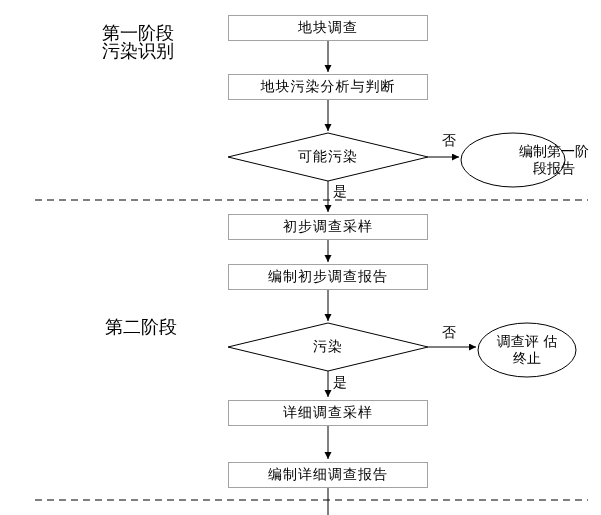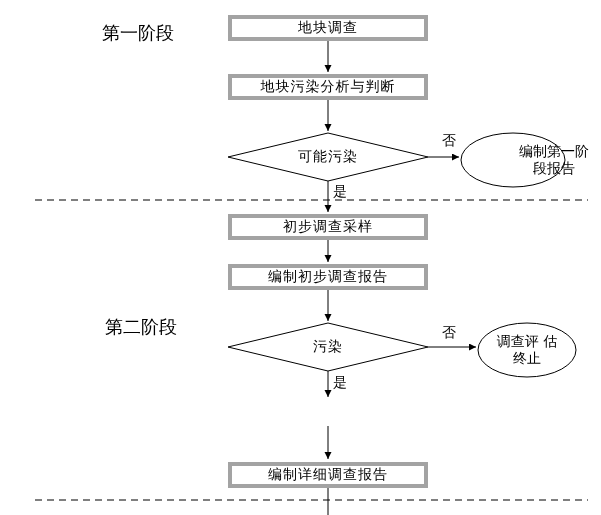--- a/index.html
+++ b/index.html
@@ -15,21 +15,21 @@
   .connector-layer {
     position: absolute;
     left: 0; top: 0;
     width: 601px; height: 515px;
     pointer-events: none;
   }
   .flow-box {
     position: absolute;
     width: 200px;
     height: 26px;
-    border: 4px solid #a3a3a3;
+    border: 1px solid #a3a3a3;
     background: #ffffff;
     display: flex;
     align-items: center;
     justify-content: center;
     font-size: 14px;
     color: #000000;
     letter-spacing: 1px;
     z-index: 2;
   }
   .diamond-label {
@@ -96,29 +96,31 @@
 
     <polygon points="228,157 328,133 428,157 328,181" fill="#ffffff" stroke="#000000" stroke-width="1"></polygon>
     <polygon points="228,347 328,323 428,347 328,371" fill="#ffffff" stroke="#000000" stroke-width="1"></polygon>
 
     <ellipse cx="513" cy="160" rx="52" ry="27" fill="#ffffff" stroke="#000000" stroke-width="1"></ellipse>
     <ellipse cx="527" cy="350" rx="49" ry="27" fill="#ffffff" stroke="#000000" stroke-width="1"></ellipse>
   </svg>
 
   <div class="stage-label" style="left:76px; top:24px; width:124px;">
     <div>第一阶段</div>
+    <div>污染识别</div>
   </div>
   <div class="stage-label" style="left:68px; top:318px; width:146px;">
     <div>第二阶段</div>
   </div>
 
   <div class="flow-box" style="left:228px; top:15px;">地块调查</div>
   <div class="flow-box" style="left:228px; top:74px;">地块污染分析与判断</div>
   <div class="flow-box" style="left:228px; top:214px;">初步调查采样</div>
   <div class="flow-box" style="left:228px; top:264px;">编制初步调查报告</div>
+  <div class="flow-box" style="left:228px; top:400px;">详细调查采样</div>
   <div class="flow-box" style="left:228px; top:462px;">编制详细调查报告</div>
 
   <div class="diamond-label" style="left:258px; top:148px; width:140px;">可能污染</div>
   <div class="diamond-label" style="left:278px; top:338px; width:100px;">污染</div>
 
   <div class="ellipse-label" style="left:463px; top:143px; width:100px;margin-left:41px;">
     <div>编制第一阶</div>
     <div>段报告</div>
   </div>
   <div class="ellipse-label" style="left:477px; top:333px; width:100px;">

